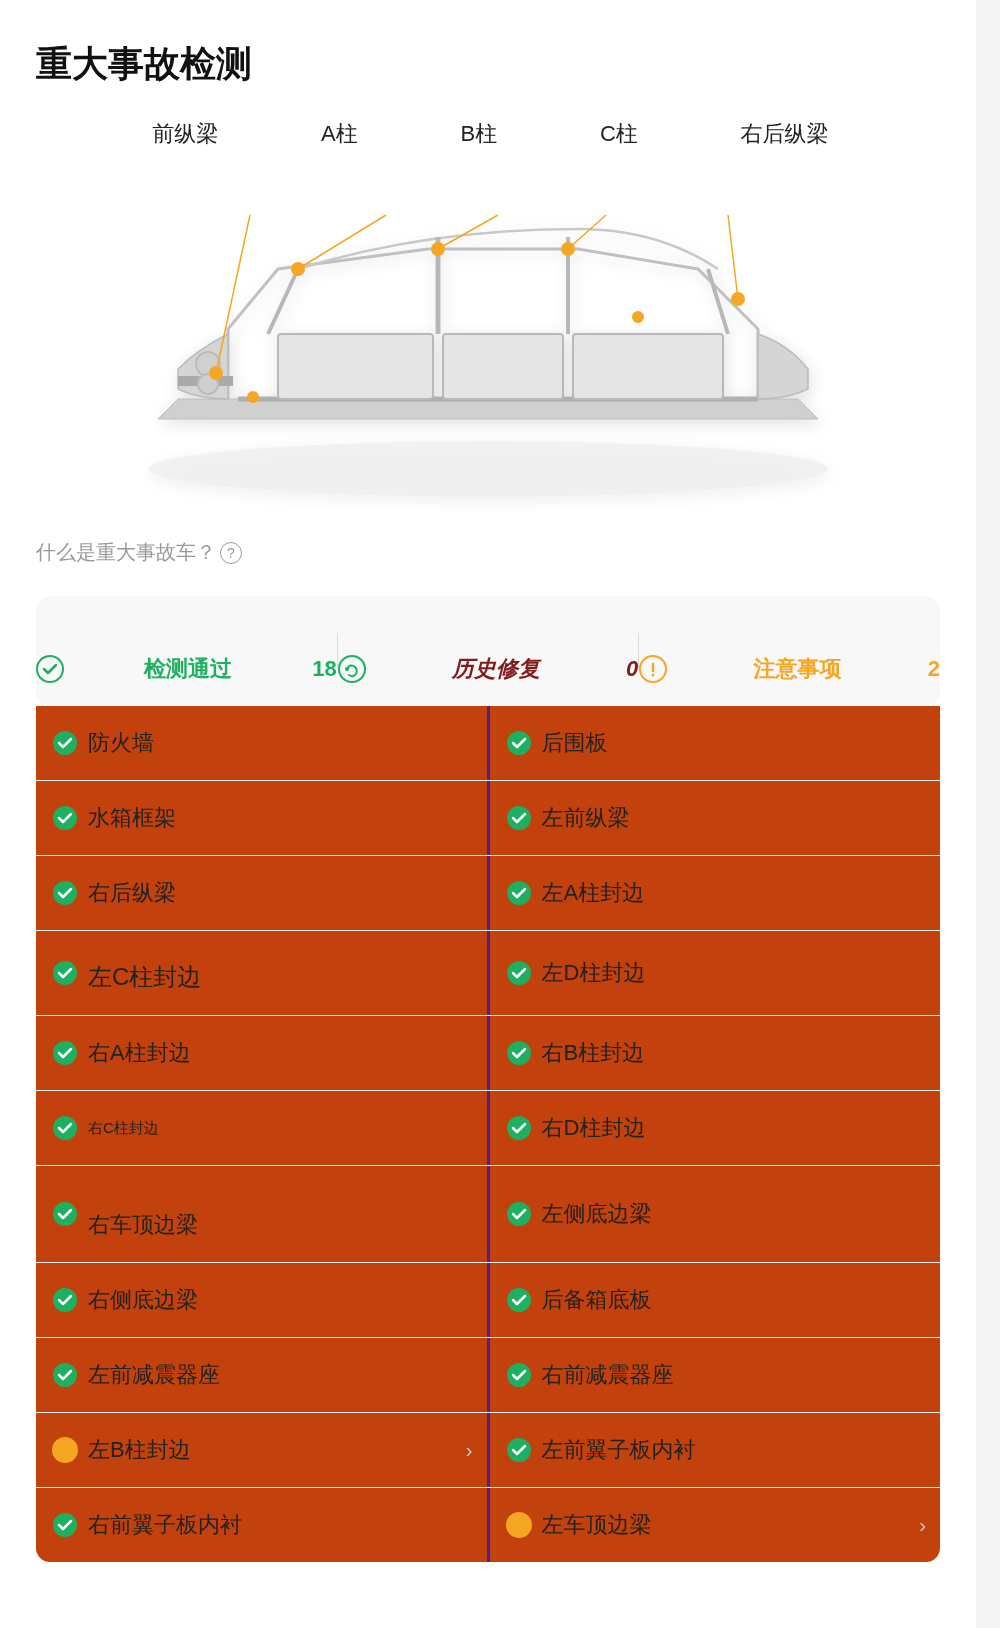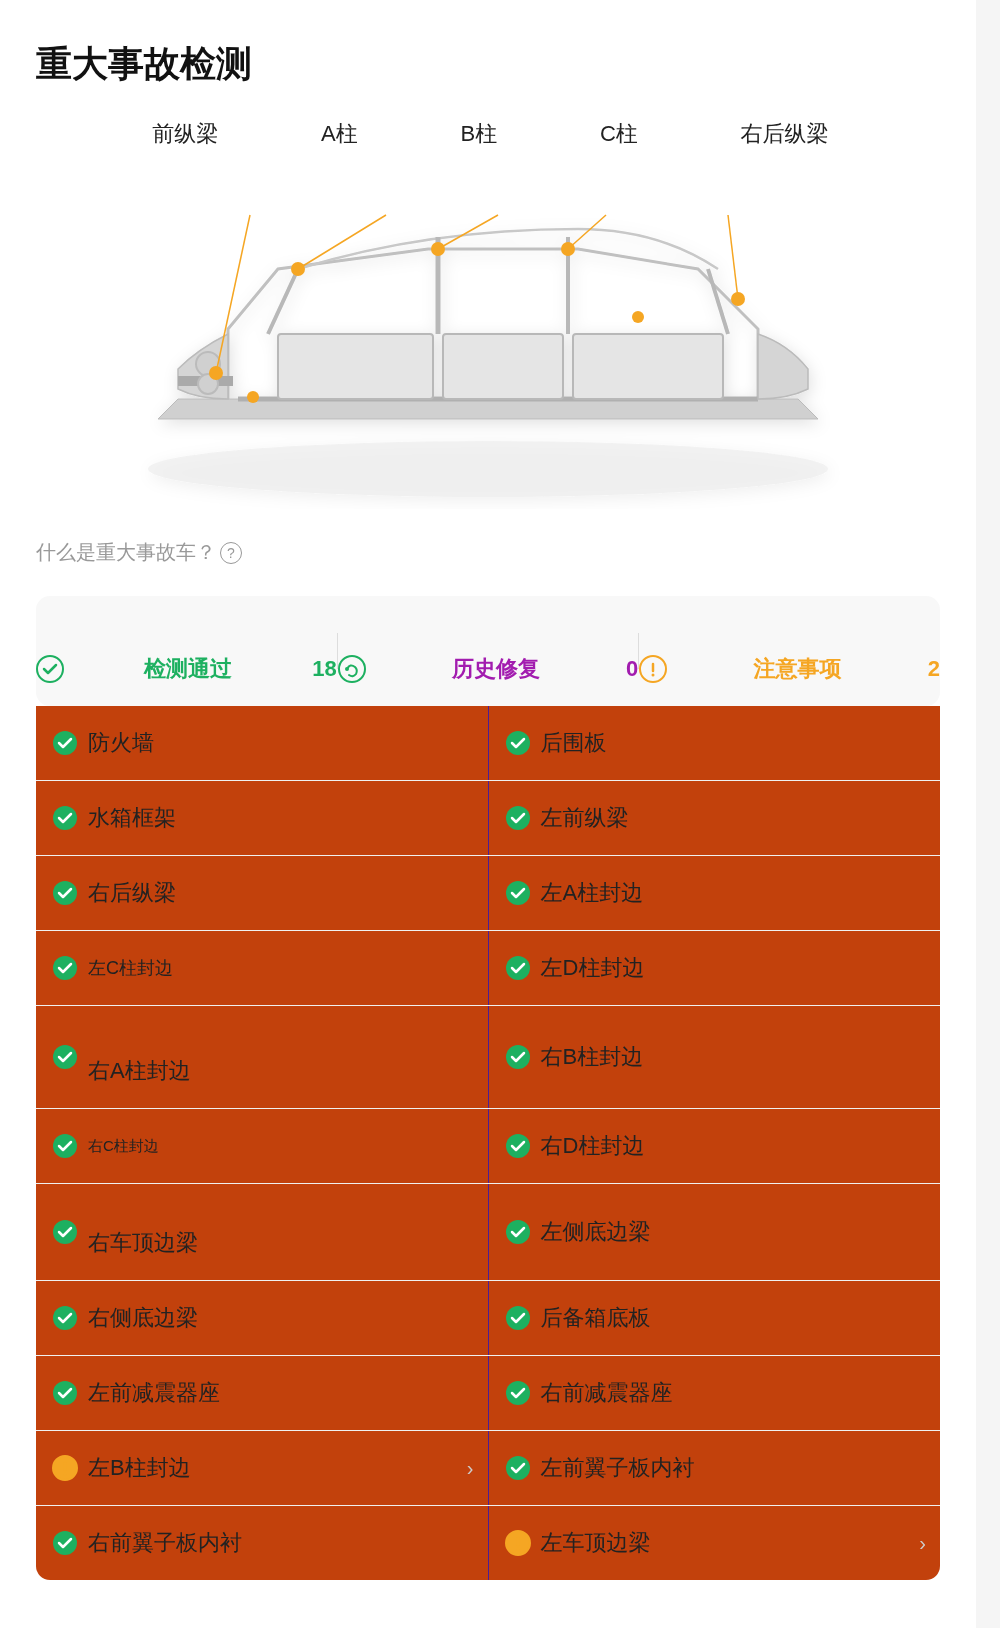--- a/index.html
+++ b/index.html
@@ -87,21 +87,21 @@
       flex: 1;
       display: flex;
       align-items: center;
       justify-content: space-between;
       gap: 8px;
       font-size: 22px;
       font-weight: 600;
       margin-top: 36px;
     }
     .summary-item.pass { color: #1db060; }
-    .summary-item.repair { color: #a21caf; }
+    .summary-item.repair { color: #7f1d1d; font-style: italic; }
     .summary-item.notice { color: #f5a623; }
     .summary-divider {
       width: 1px;
       height: 36px;
       background: #ddd;
     }
     
     .items-list {
       background: #c2410c;
       border-radius: 0 0 14px 14px;
@@ -118,21 +118,21 @@
       flex: 1;
       display: flex;
       align-items: center;
       padding: 22px 16px;
       gap: 10px;
       font-size: 22px;
       color: #222;
       position: relative;
     }
     .item-cell + .item-cell {
-      border-left: 1px solid #4c1d95;
+      border-left: 3px solid #4c1d95;
     }
     .check-icon {
       width: 26px;
       height: 26px;
       flex-shrink: 0;
     }
     .check-icon.green svg circle { fill: #1db060; }
     .check-icon.orange svg circle { fill: #f5a623; }
     .arrow-right {
       position: absolute;
@@ -315,37 +315,37 @@
             </svg></span>
           <span style="font-size: 22px;">左A柱封边</span>
         </div>
       </div>
       <div class="items-row">
         <div class="item-cell">
           <span class="check-icon green"><svg width="26" height="26" viewBox="0 0 26 26">
               <circle cx="13" cy="13" r="12" fill="#1db060"></circle>
               <polyline points="7,13 11,17 19,9" fill="none" stroke="#fff" stroke-width="2.5" stroke-linecap="round" stroke-linejoin="round"></polyline>
             </svg></span>
-          <span style="font-size: 18px;">左C柱封边</span>
+          <span style="font-size: 24px; margin-top: 8px;">左C柱封边</span>
         </div>
         <div class="item-cell">
           <span class="check-icon green"><svg width="26" height="26" viewBox="0 0 26 26">
               <circle cx="13" cy="13" r="12" fill="#1db060"></circle>
               <polyline points="7,13 11,17 19,9" fill="none" stroke="#fff" stroke-width="2.5" stroke-linecap="round" stroke-linejoin="round"></polyline>
             </svg></span>
           <span style="font-size: 22px;">左D柱封边</span>
         </div>
       </div>
       <div class="items-row">
         <div class="item-cell">
           <span class="check-icon green"><svg width="26" height="26" viewBox="0 0 26 26">
               <circle cx="13" cy="13" r="12" fill="#1db060"></circle>
               <polyline points="7,13 11,17 19,9" fill="none" stroke="#fff" stroke-width="2.5" stroke-linecap="round" stroke-linejoin="round"></polyline>
             </svg></span>
-          <span style="font-size: 22px; margin-top: 28px;">右A柱封边</span>
+          <span style="font-size: 22px;">右A柱封边</span>
         </div>
         <div class="item-cell">
           <span class="check-icon green"><svg width="26" height="26" viewBox="0 0 26 26">
               <circle cx="13" cy="13" r="12" fill="#1db060"></circle>
               <polyline points="7,13 11,17 19,9" fill="none" stroke="#fff" stroke-width="2.5" stroke-linecap="round" stroke-linejoin="round"></polyline>
             </svg></span>
           <span style="font-size: 22px;">右B柱封边</span>
         </div>
       </div>
       <div class="items-row">

